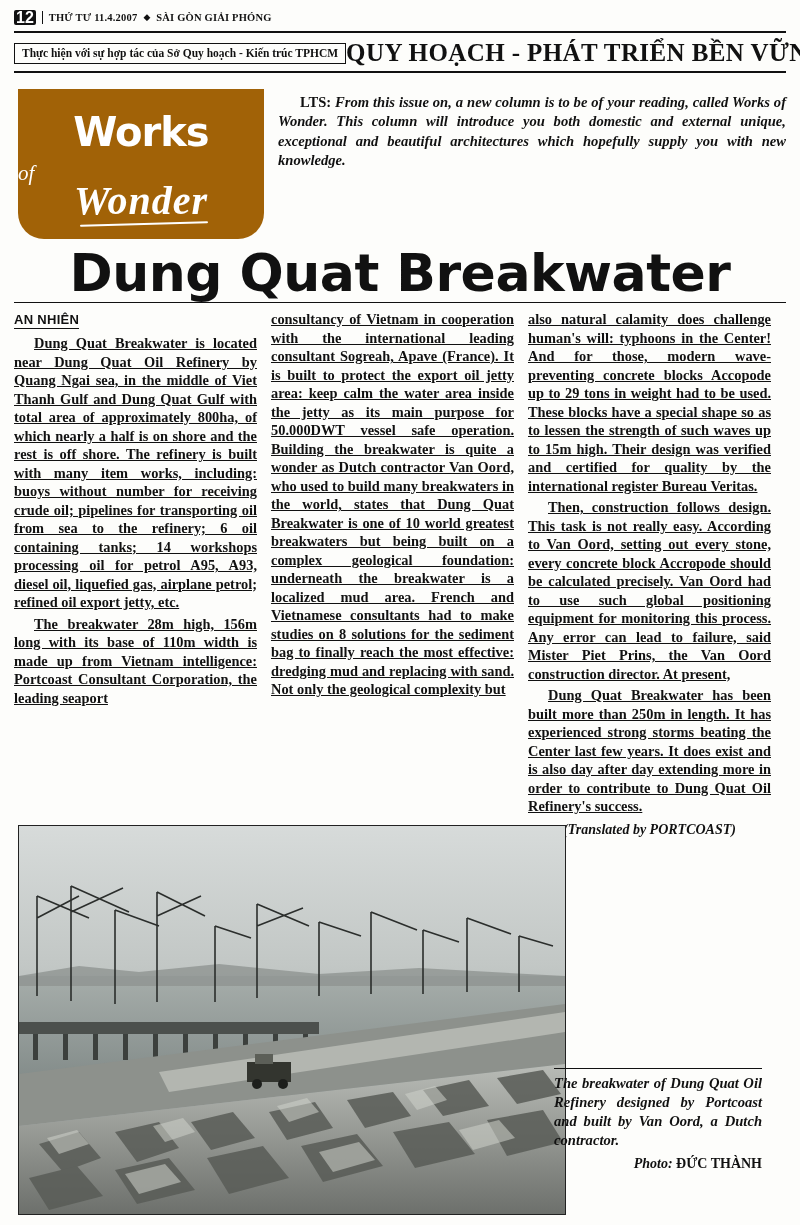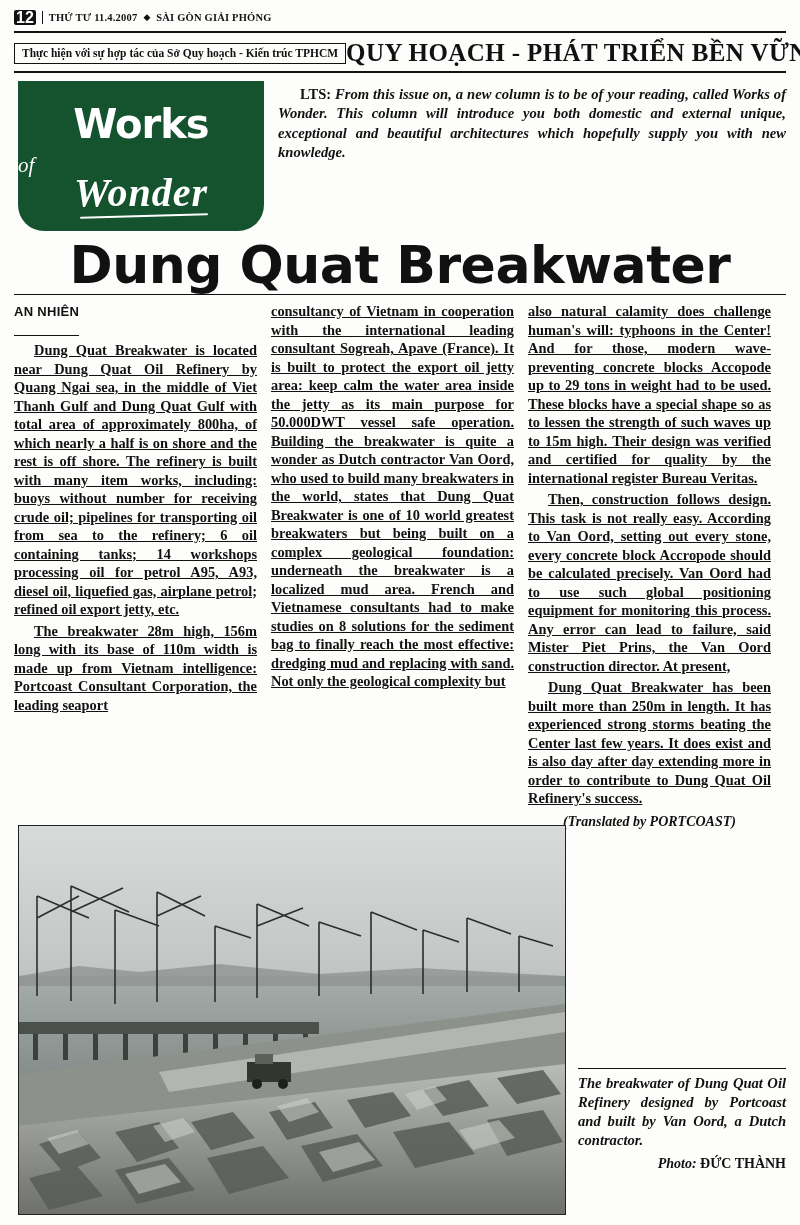--- a/index.html
+++ b/index.html
@@ -95,26 +95,27 @@
 
   
   .intro-row {
     display: flex;
     gap: 14px;
     align-items: flex-start;
   }
   .wow-logo {
     width: 246px;
     height: 150px;
-    background: #14532d;
+    background: #a16207;
     border-radius: 0 0 26px 26px;
     position: relative;
     flex: 0 0 auto;
     margin-left: 4px;
     overflow: hidden;
+    margin-top: 8px;
   }
   .wow-logo .works {
     position: absolute;
     top: 20px;
     left: 0;
     right: 0;
     text-align: center;
     color: #fff;
     font-family: "DejaVu Sans", sans-serif;
     font-weight: bold;
@@ -158,21 +159,21 @@
 
   .intro-text {
     flex: 1 1 auto;
     font-family: "Liberation Serif", serif;
     font-size: 14.6px;
     line-height: 1.32;
     text-align: justify;
     padding-top: 4px;
   }
   .intro-text p {
-    margin: 0 0 3px 0;
+    margin: 8px 0 3px 0;
     text-indent: 22px;
     font-weight: bold;
     font-style: italic;
   }
   .intro-text p.second {
     font-style: normal;
     font-weight: bold;
     margin-top: 6px;
   }
   .lts-label {
@@ -205,21 +206,21 @@
     width: 243px;
     flex: 0 0 auto;
   }
   .byline {
     font-family: "Liberation Sans", sans-serif;
     font-weight: bold;
     font-size: 13px;
     letter-spacing: 0.3px;
     border-bottom: 1.5px solid #111;
     display: inline-block;
-    padding-bottom: 16px;
+    padding-bottom: 1px;
     margin-bottom: 5px;
   }
   .body-p {
     font-family: "Liberation Serif", serif;
     font-weight: bold;
     font-size: 14.4px;
     line-height: 1.285;
     text-align: justify;
     text-indent: 20px;
     margin: 0 0 3px 0;
@@ -237,21 +238,21 @@
     height: 388px;
     border: 1px solid #222;
     overflow: hidden;
     background: #9aa0a0;
   }
   .photo-svg { display: block; width: 100%; height: 100%; }
 
   
   .caption-box {
     position: absolute;
-    left: 578px;
+    left: 554px;
     top: 1068px;
     width: 208px;
   }
   .caption-rule {
     border-top: 1.5px solid #111;
     margin-bottom: 5px;
   }
   .caption-text {
     font-family: "Liberation Serif", serif;
     font-style: italic;

